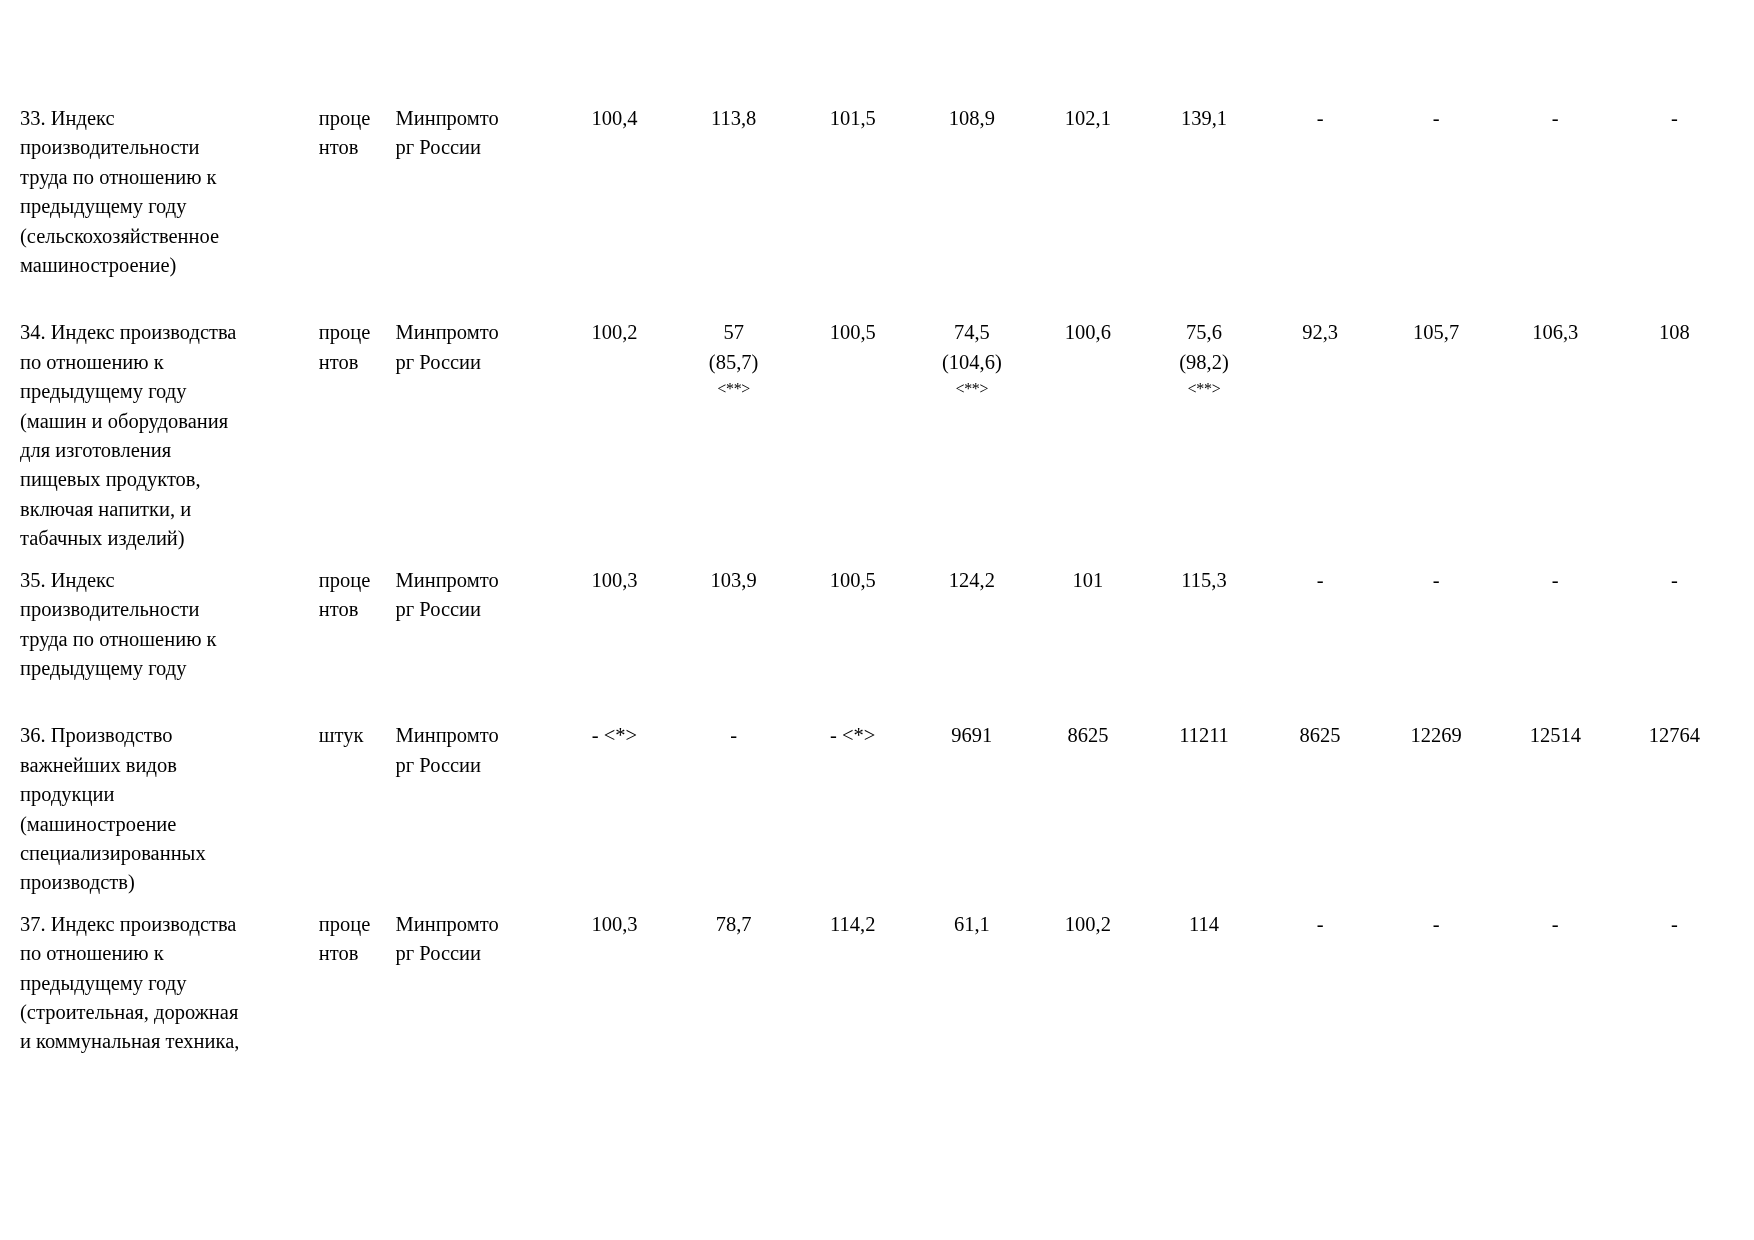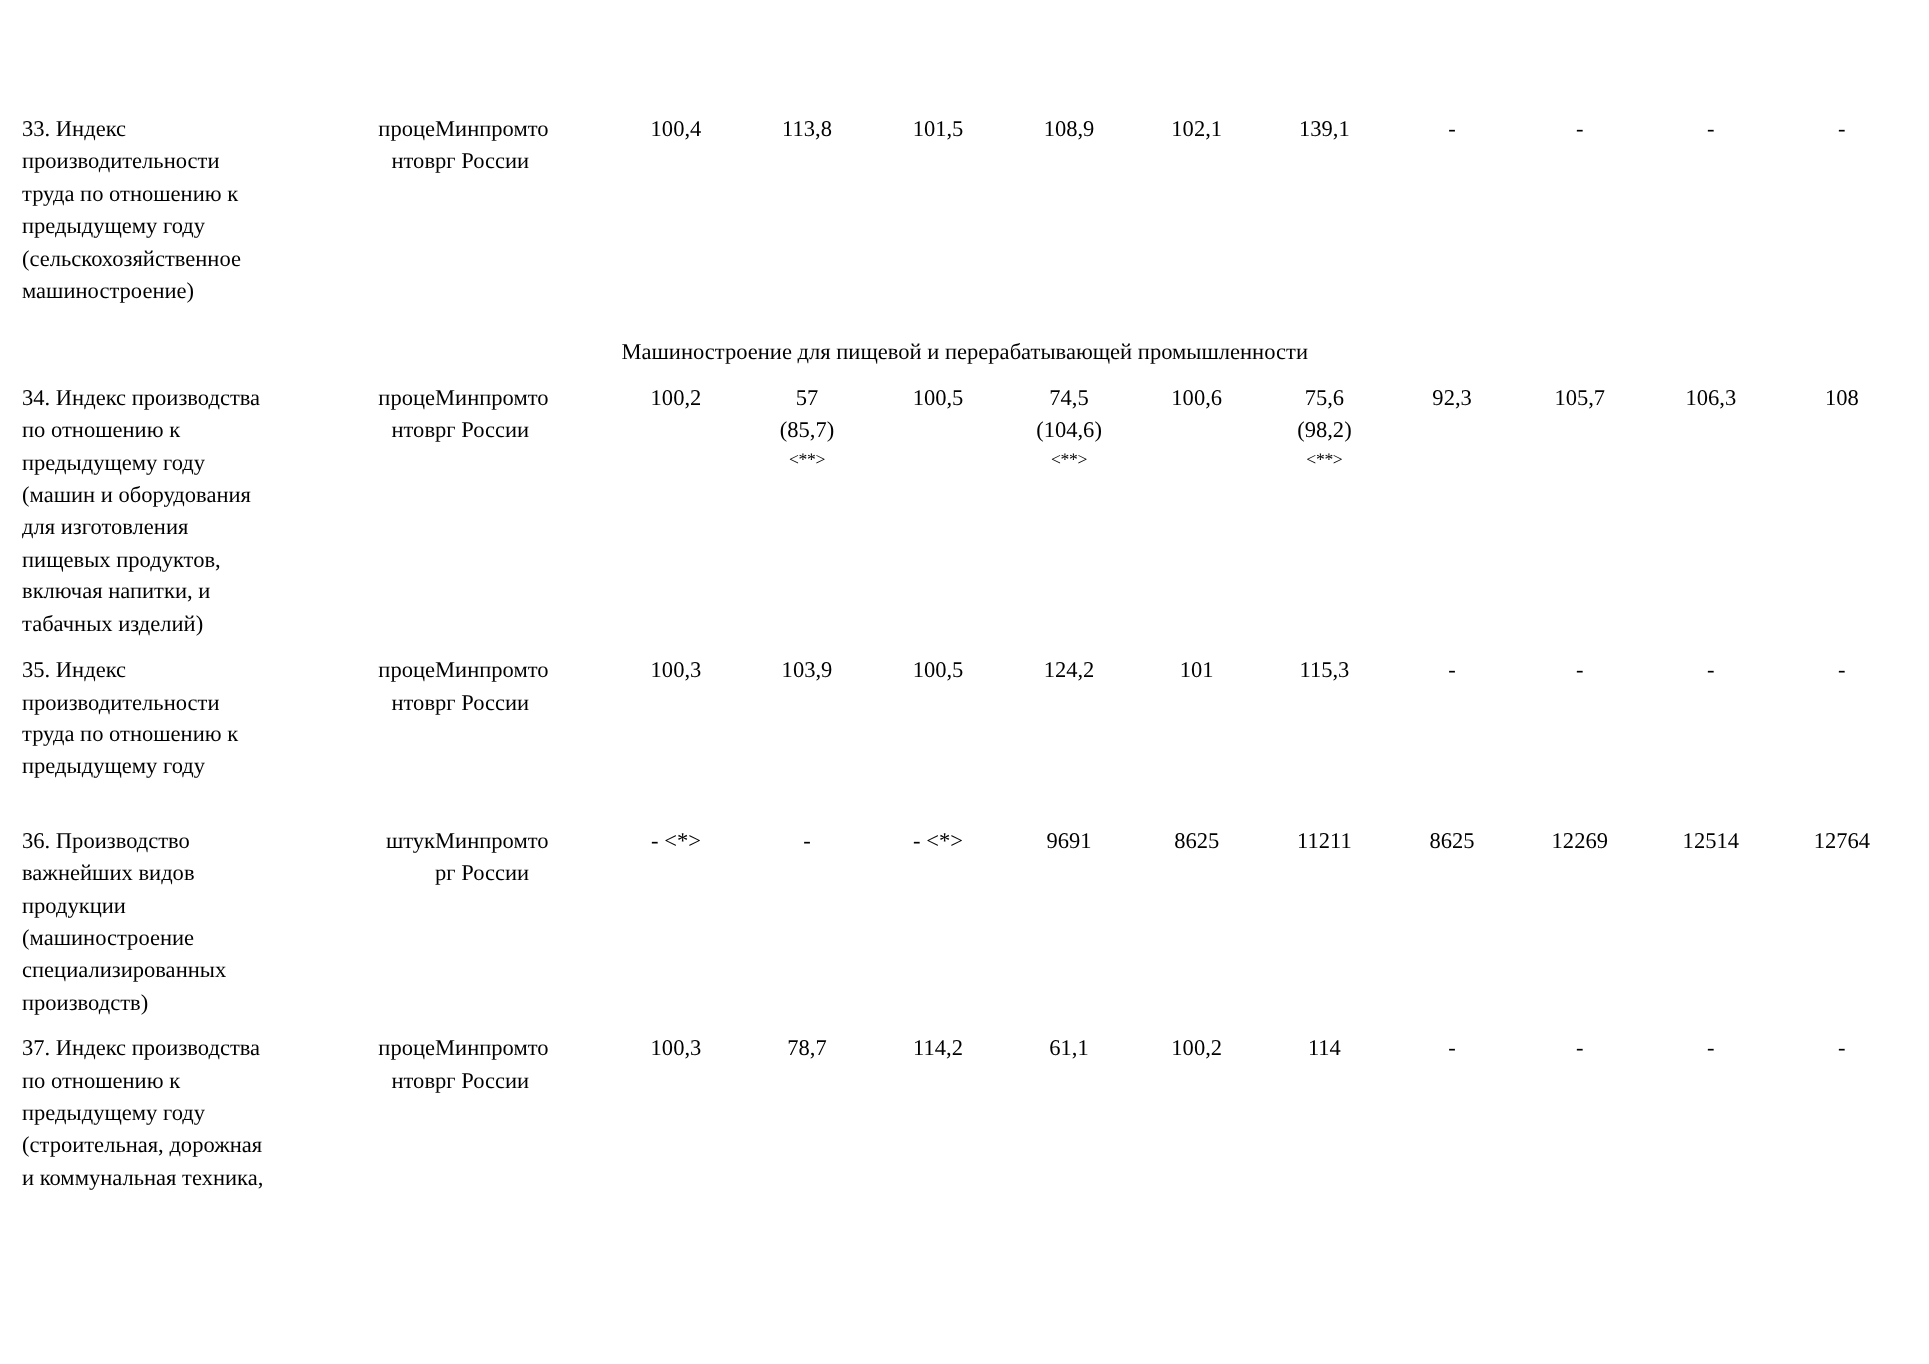--- a/index.html
+++ b/index.html
@@ -40,21 +40,21 @@
   col.c-org     { width: 158px; }
   col.c-val     { width: 118px; }
   col.c-val-w   { width: 112px; }
 
   td.label-cell {
     padding-left: 124px;
     padding-right: 8px;
     text-align: left;
   }
   td.unit-cell {
-    text-align: right;
+    text-align: left;
     padding-left: 2px;
     padding-right: 4px;
   }
   td.org-cell {
     text-align: left;
     padding-left: 2px;
     padding-right: 6px;
     margin-top: 30px;
   }
   td.val-cell {
@@ -154,23 +154,20 @@
           <td class="val-cell">
             <span class="label-line">-</span>
           </td>
           <td class="val-cell">
             <span class="label-line">-</span>
           </td>
         </tr>
         <tr class="gap-small">
           <td colspan="13"></td>
         </tr>
-        <tr>
-          <td colspan="13" class="section-head">Машиностроение для пищевой и перерабатывающей промышленности</td>
-        </tr>
         <tr class="gap-tiny">
           <td colspan="13"></td>
         </tr>
         <tr>
           <td class="label-cell">
             <span class="label-line">34. Индекс производства</span>
             <span class="label-line">по отношению к</span>
             <span class="label-line">предыдущему году</span>
             <span class="label-line">(машин и оборудования</span>
             <span class="label-line">для изготовления</span>

